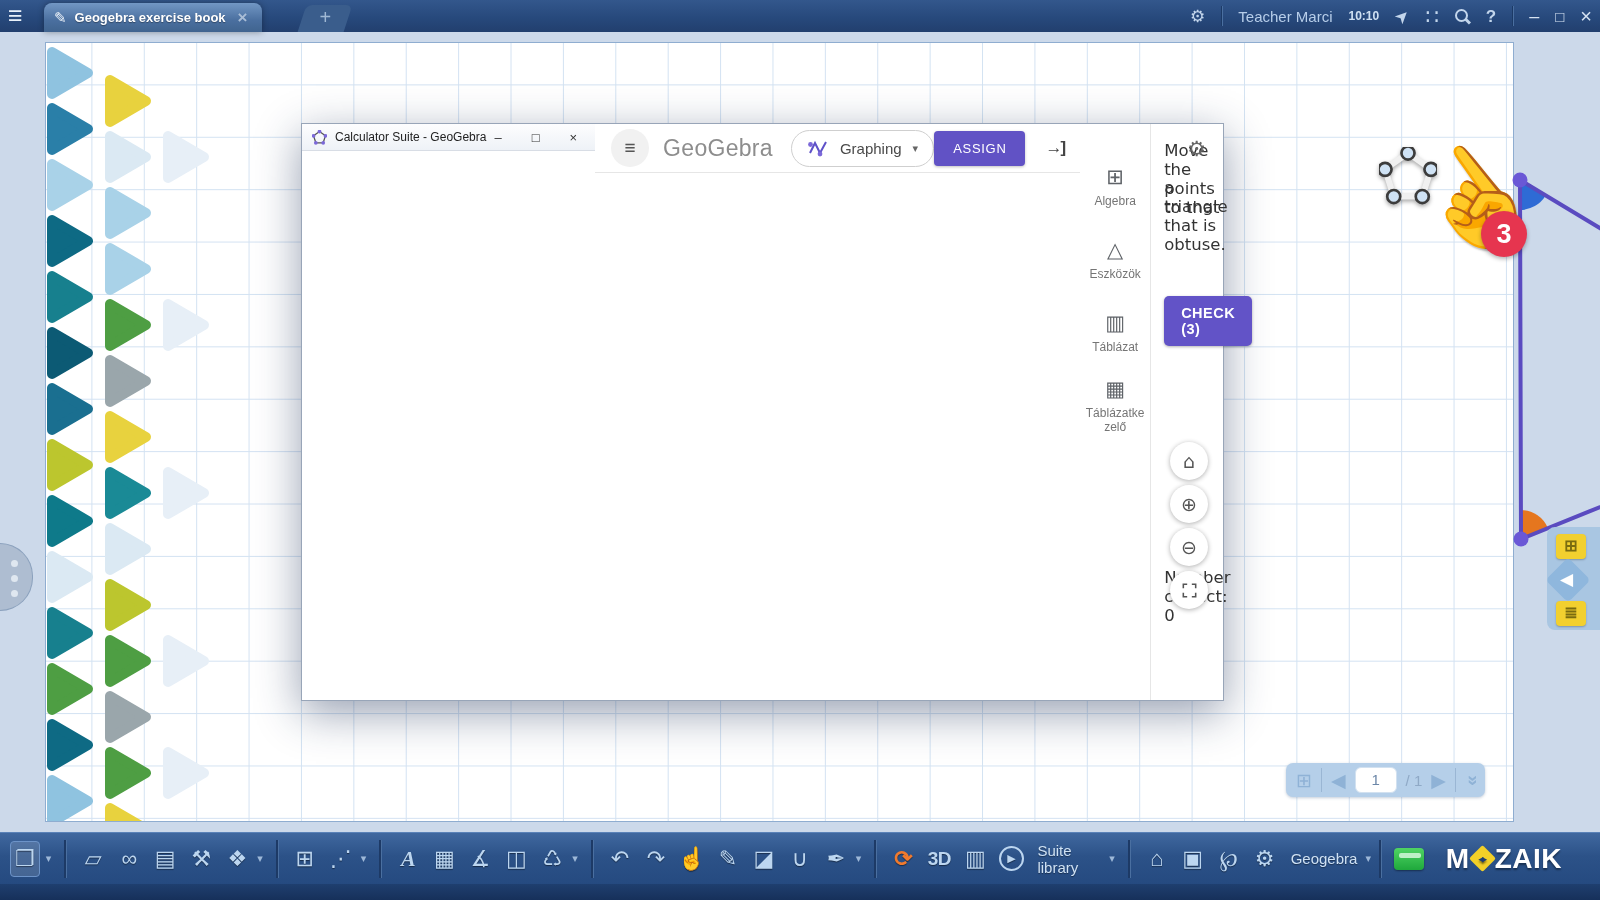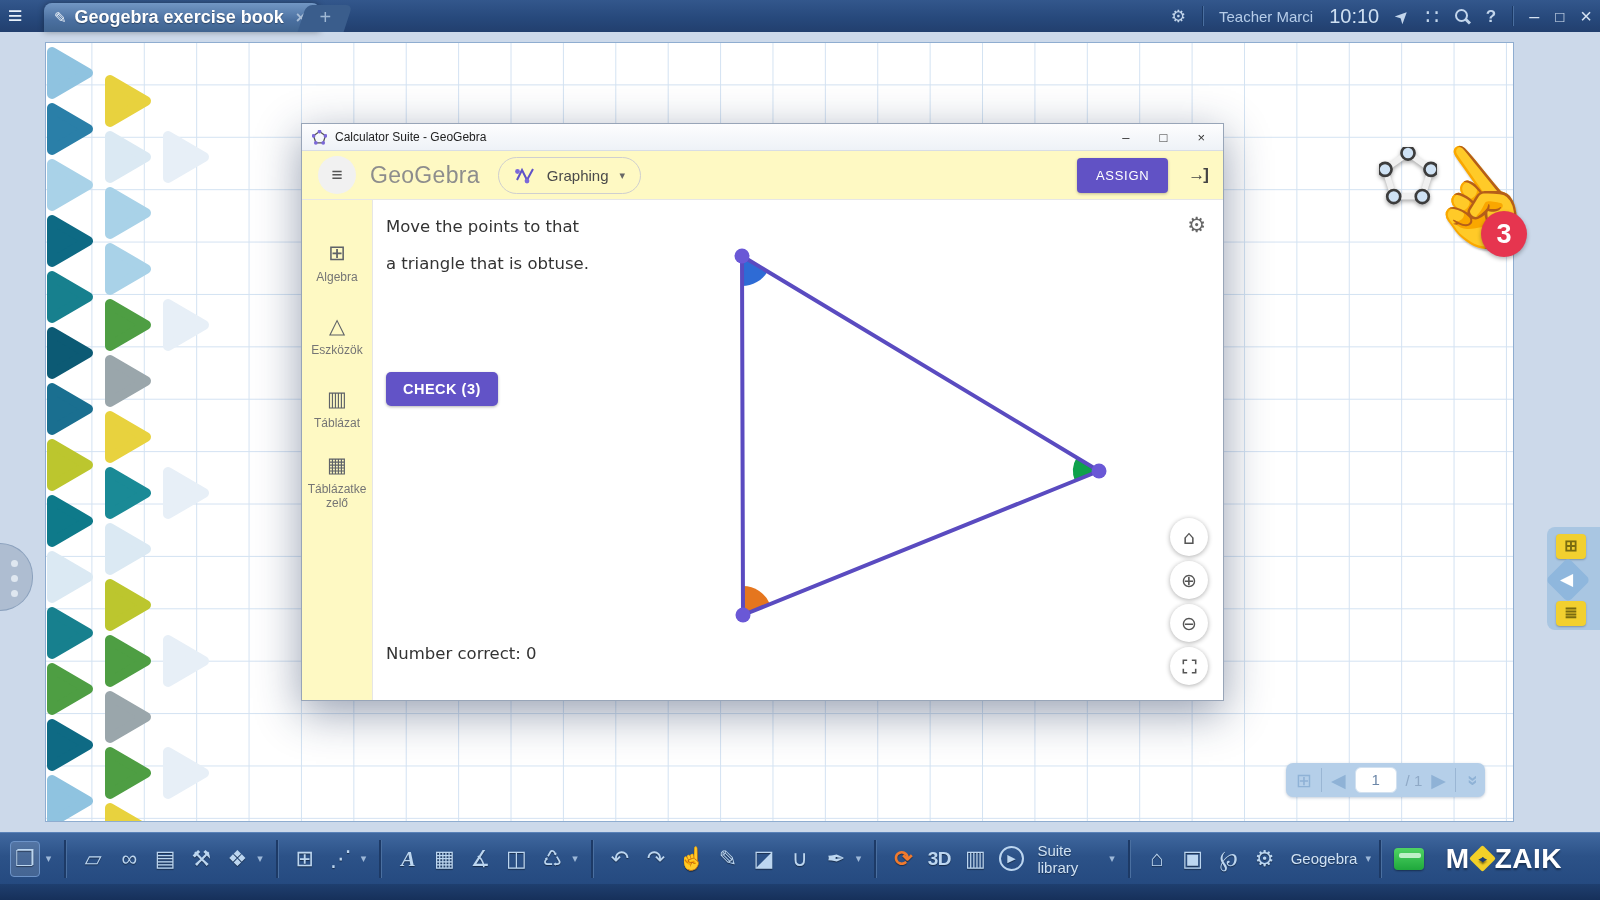--- a/index.html
+++ b/index.html
@@ -7,30 +7,30 @@
   #root { position:relative; width:1600px; height:900px; background:#ccd9ea; overflow:hidden; }
 
   
   #topbar { position:absolute; left:0; top:0; width:1600px; height:32px;
     background:linear-gradient(180deg,#33578c 0%,#27497c 55%,#223f6e 100%); z-index:50; }
   .tb-hamburger { position:absolute; left:8px; top:1px; color:#e9f1fa; font-size:25px; font-weight:bold; cursor:pointer; }
   .doc-tab { position:absolute; left:44px; top:3px; height:29px; display:flex; align-items:center; gap:8px;
     padding:0 14px 0 10px; background:linear-gradient(180deg,#7297c4 0%,#4a6f9f 60%,#40648f 100%);
     border-radius:8px 8px 0 0; box-shadow:0 0 6px rgba(0,0,0,.35); }
   .doc-tab .pencil { color:#eef4fa; font-size:15px; }
-  .doc-tab .title { color:#ffffff; font-weight:bold; font-size:18px; text-shadow:0 1px 1px rgba(0,0,0,.35); }
+  .doc-tab .title { color:#ffffff; font-weight:bold; font-size:13px; text-shadow:0 1px 1px rgba(0,0,0,.35); }
   .doc-tab .x { color:#a9bdd6; font-size:17px; font-weight:bold; margin-left:4px; }
   .new-tab { position:absolute; left:302px; top:5px; width:46px; height:27px;
     background:#3a5d8c; transform:skewX(-18deg); border-radius:6px 6px 0 0; }
   .new-tab span { display:block; transform:skewX(18deg); text-align:center; color:#9fb8d4; font-size:20px; line-height:25px; }
   .tb-right { position:absolute; right:8px; top:0; height:32px; display:flex; align-items:center; gap:16px; }
   .tb-right .ico { color:#c3d6ec; font-size:17px; line-height:1; }
   .tb-sep { width:1px; height:20px; background:#1c3a66; box-shadow:1px 0 0 #4a6fa0; }
   .tb-user { color:#b6cde9; font-size:15px; }
-  .tb-clock { color:#cfe0f2; font-size:20px; font-weight:normal; }
+  .tb-clock { color:#cfe0f2; font-size:12px; font-weight:bold; }
   .rocket { display:inline-block; transform:rotate(-45deg); }
   .search-shape { position:relative; width:15px; height:15px; display:inline-block; }
   .search-shape::before { content:''; position:absolute; left:0; top:0; width:9px; height:9px; border:2px solid #c3d6ec; border-radius:50%; }
   .search-shape::after { content:''; position:absolute; left:10px; top:11px; width:6px; height:2.5px; background:#c3d6ec; transform:rotate(45deg); }
   .win-ctl { color:#d6e3f2; font-size:18px; }
 
   
   #page { position:absolute; left:45px; top:42px; width:1469px; height:780px; background:#ffffff;
     border:1px solid #8fadd0; overflow:hidden;
     background-image:linear-gradient(#d3e2f2 1px, transparent 1px), linear-gradient(90deg,#d3e2f2 1px, transparent 1px);
@@ -54,22 +54,22 @@
   #page-nav { position:absolute; left:1286px; top:763px; height:34px; display:flex; align-items:center; gap:9px;
     padding:0 10px; background:#b5cfe9; border-radius:7px; box-shadow:0 1px 3px rgba(60,90,130,.3); z-index:40; }
   #page-nav .nico { color:#8fb2d6; font-size:19px; line-height:1; }
   #page-nav .nsep { width:1px; height:24px; background:#9ab6d4; }
   .page-box { width:42px; height:26px; background:#ffffff; border:1px solid #d2e1f0; border-radius:6px;
     color:#6c87a8; font-size:15px; text-align:center; line-height:24px; }
   .page-total { color:#8fa9c6; font-size:15px; }
   .nav-end { display:inline-block; transform:rotate(-90deg); font-weight:bold; }
 
   
-  #gg-window { position:absolute; left:301px; top:123px; width:923px; height:578px; background:#fef9c3;
-    border:1px solid #98a5b8; box-shadow:0 12px 42px rgba(25,45,85,.45); z-index:30; display:flex; flex-direction:column; }
+  #gg-window { position:absolute; left:301px; top:123px; width:923px; height:578px; background:#ffffff;
+    border:1px solid #98a5b8; box-shadow:0 12px 42px rgba(25,45,85,.45); z-index:30; display:flex; }
   #gg-titlebar { height:27px; background:linear-gradient(180deg,#fdfdfe,#eef2f7); border-bottom:1px solid #d8dde5;
     display:flex; align-items:center; padding:0 10px; gap:8px; }
   #gg-titlebar .t-title { font-size:12px; color:#222; }
   #gg-titlebar .t-ctls { margin-left:auto; display:flex; gap:30px; padding-right:8px; }
   #gg-titlebar .t-ctls span { color:#333; font-size:13px; line-height:1; }
   #gg-header { height:49px; display:flex; align-items:center; padding:0 16px; border-bottom:1px solid #e6e6e6; }
   .menu-circle { width:38px; height:38px; border-radius:50%; background:#f1f1f1; color:#555; font-size:19px; font-weight:bold;
     display:flex; align-items:center; justify-content:center; }
   .gg-brand { margin-left:14px; font-size:23px; color:#8d8d8d; letter-spacing:.3px; }
   .mode-pill { margin-left:18px; height:37px; border:1px solid #cfcfcf; border-radius:20px; display:flex; align-items:center;

